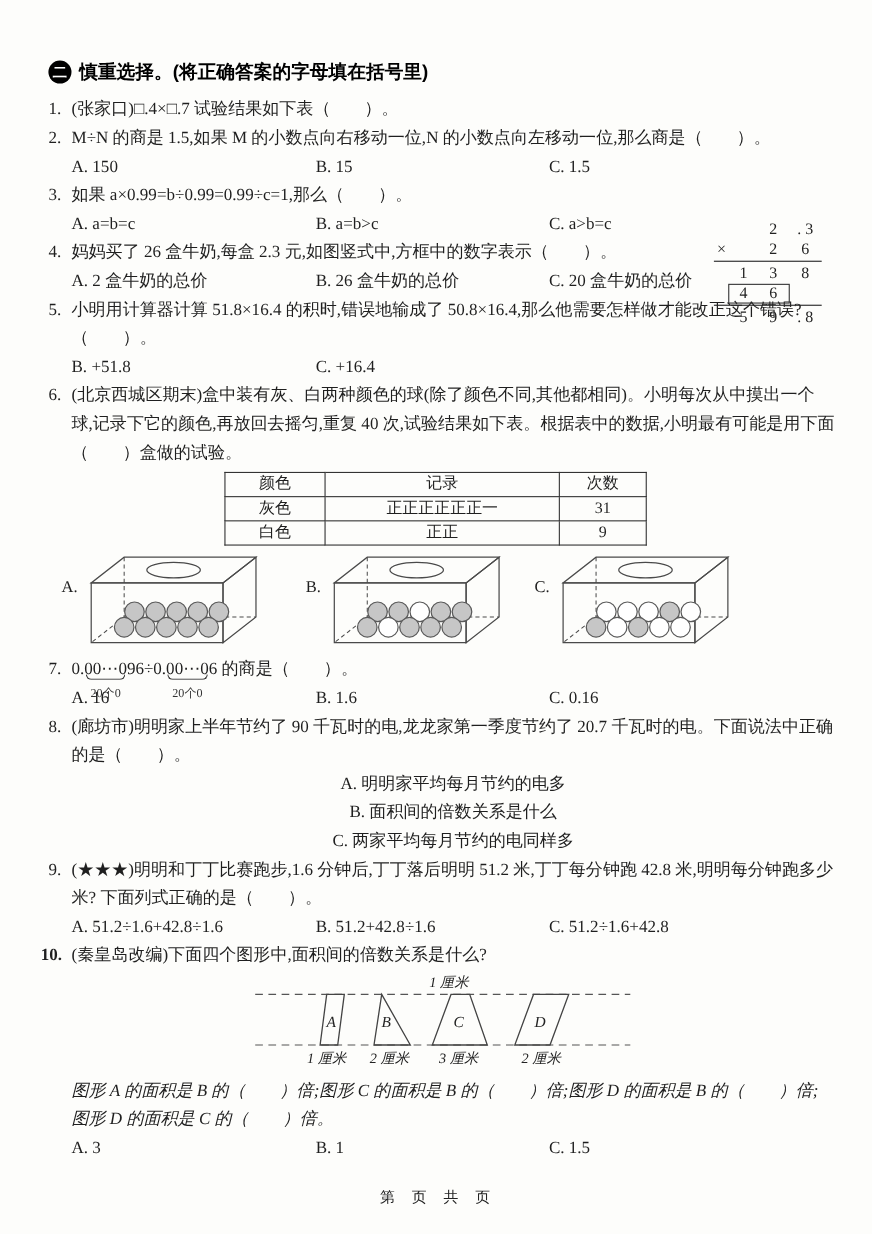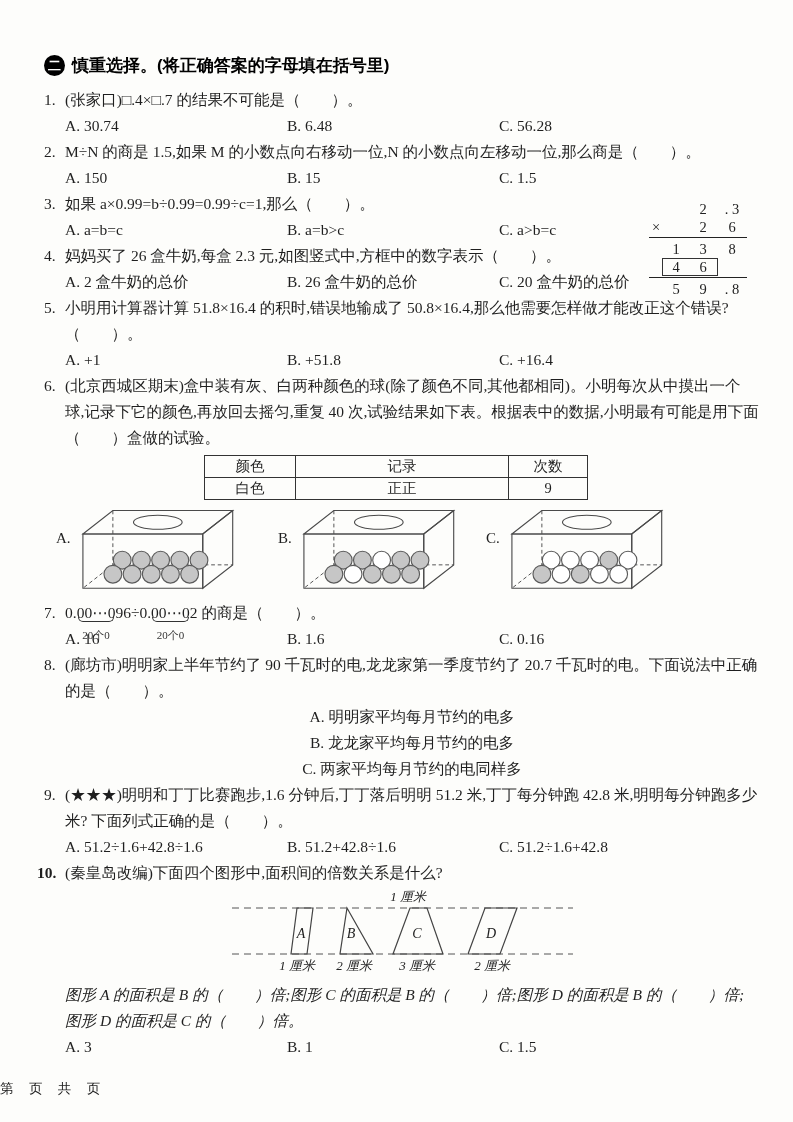--- a/index.html
+++ b/index.html
@@ -58,42 +58,37 @@
     font-size:11px; color:#333; white-space:nowrap; }
 
   
   .figwrap { margin:2px 0 2px 186px;font-style:italic; }
   .fs { fill:none; stroke:#444; stroke-width:1.2; }
   .fd { stroke:#555; stroke-width:1; stroke-dasharray:7,5; }
   .ft { font-family:"Liberation Serif","DejaVu Serif",serif; font-size:13px; fill:#222; }
   .fl { font-family:"Liberation Serif","DejaVu Serif",serif; font-size:14px; fill:#222; }
   .filltext { padding-left:21px; font-size:15.5px; line-height:26px;font-style:italic; }
 
-  .pagefooter { position:absolute; left:0; right:0; top:1080px; text-align:left;
+  .pagefooter { position:absolute; left:0; right:0; top:1080px; text-align:center;
     font-size:13.5px; letter-spacing:2px; word-spacing:8px; color:#222; }
 </style>
 </head>
 <body>
 
 <div class="page">
   <div class="content">
 
     <div class="sec-header">
       <span class="secicon">二</span>
       <span>慎重选择。(将正确答案的字母填在括号里)</span>
     </div>
 
     <div class="q">
       <span class="qnum">1.</span>
-      <div class="qbody">(张家口)□.4×□.7 的结果不可能是（　　）。</div>
-    </div>
-    <div class="opts">
-      <span>A. 30.74</span>
-      <span>B. 6.48</span>
-      <span>C. 56.28</span>
+      <div class="qbody">(张家口)□.4×□.7 试验结果如下表（　　）。</div>
     </div>
 
     <div class="q">
       <span class="qnum">2.</span>
       <div class="qbody">M÷N 的商是 1.5,如果 M 的小数点向右移动一位,N 的小数点向左移动一位,那么商是（　　）。</div>
     </div>
     <div class="opts">
       <span>A. 150</span>
       <span>B. 15</span>
       <span>C. 1.5</span>
@@ -117,36 +112,40 @@
       <span>A. 2 盒牛奶的总价</span>
       <span>B. 26 盒牛奶的总价</span>
       <span>C. 20 盒牛奶的总价</span>
     </div>
 
     <div class="q">
       <span class="qnum">5.</span>
       <div class="qbody">小明用计算器计算 51.8×16.4 的积时,错误地输成了 50.8×16.4,那么他需要怎样做才能改正这个错误? （　　）。</div>
     </div>
     <div class="opts">
-      <span>A. +1</span>
       <span>B. +51.8</span>
       <span>C. +16.4</span>
     </div>
 
     <div class="q">
       <span class="qnum">6.</span>
       <div class="qbody">(北京西城区期末)盒中装有灰、白两种颜色的球(除了颜色不同,其他都相同)。小明每次从中摸出一个球,记录下它的颜色,再放回去摇匀,重复 40 次,试验结果如下表。根据表中的数据,小明最有可能是用下面（　　）盒做的试验。</div>
     </div>
 
     <table class="rtable">
       <tbody>
           <tr>
         <th class="c-color">颜色</th>
         <th class="c-rec">记录</th>
         <th class="c-cnt">次数</th>
+      </tr>
+      <tr>
+        <td>灰色</td>
+        <td>正正正正正正一</td>
+        <td>31</td>
       </tr>
       <tr>
         <td>白色</td>
         <td>正正</td>
         <td>9</td>
       </tr>
     </tbody>
       </table>
 
     <div class="boxesrow">
@@ -213,35 +212,35 @@
             <circle cx="60.5" cy="75" r="9.5" fill="#ffffff" stroke="#5a5a5a" stroke-width="1.2"></circle>
             <circle cx="81" cy="75" r="9.5" fill="#c6c6c6" stroke="#5a5a5a" stroke-width="1.2"></circle>
             <circle cx="101.5" cy="75" r="9.5" fill="#ffffff" stroke="#5a5a5a" stroke-width="1.2"></circle>
             <circle cx="122" cy="75" r="9.5" fill="#ffffff" stroke="#5a5a5a" stroke-width="1.2"></circle>
           </svg>
       </div>
     </div>
 
     <div class="q">
       <span class="qnum">7.</span>
-      <div class="qbody"><span>0.</span><span class="ubwrap"><span>00⋯0</span><span class="ubrace"></span><span class="ublbl">20个0</span></span><span>96÷0.</span><span class="ubwrap"><span>00⋯0</span><span class="ubrace"></span><span class="ublbl">20个0</span></span><span>2 的商是（　　）。</span></div>
+      <div class="qbody"><span>0.</span><span class="ubwrap"><span>00⋯0</span><span class="ubrace"></span><span class="ublbl">20个0</span></span><span>96÷0.</span><span class="ubwrap"><span>00⋯0</span><span class="ubrace"></span><span class="ublbl">20个0</span></span><span>6 的商是（　　）。</span></div>
     </div>
     <div class="opts mt12">
       <span>A. 16</span>
       <span>B. 1.6</span>
       <span>C. 0.16</span>
     </div>
 
     <div class="q">
       <span class="qnum">8.</span>
       <div class="qbody">(廊坊市)明明家上半年节约了 90 千瓦时的电,龙龙家第一季度节约了 20.7 千瓦时的电。下面说法中正确的是（　　）。</div>
     </div>
     <div class="opts-stack">
       <div>A. 明明家平均每月节约的电多</div>
-      <div>B. 龙龙家平均每月节约的电多</div>
+      <div>B. 面积间的倍数关系是什么</div>
       <div>C. 两家平均每月节约的电同样多</div>
     </div>
 
     <div class="q">
       <span class="qnum">9.</span>
       <div class="qbody">(★★★)明明和丁丁比赛跑步,1.6 分钟后,丁丁落后明明 51.2 米,丁丁每分钟跑 42.8 米,明明每分钟跑多少米? 下面列式正确的是（　　）。</div>
     </div>
     <div class="opts">
       <span>A. 51.2÷1.6+42.8÷1.6</span>
       <span>B. 51.2+42.8÷1.6</span>

